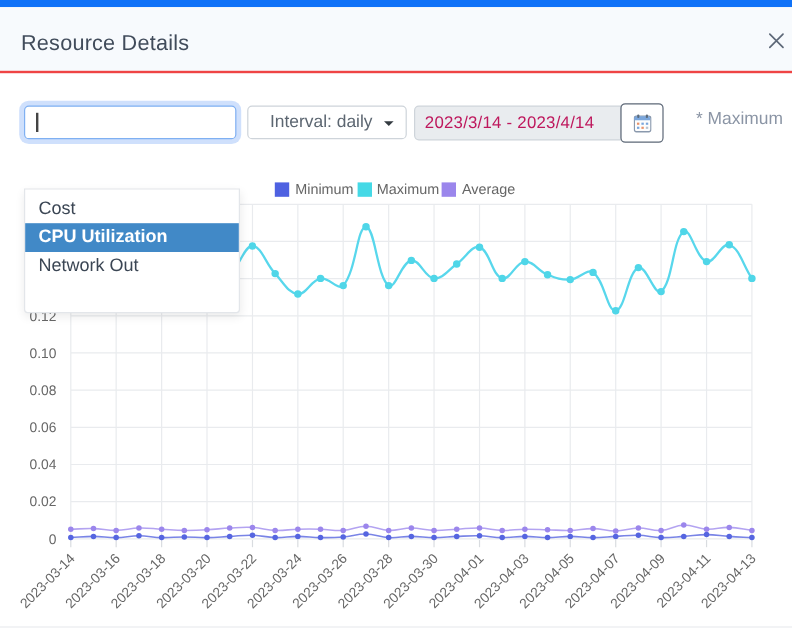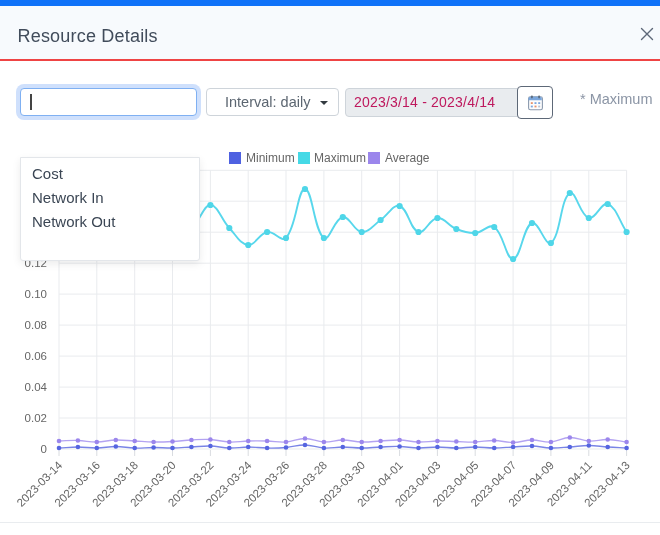--- a/index.html
+++ b/index.html
@@ -234,15 +234,15 @@
 <rect x="10.2" y="7.2" width="2" height="1.8" fill="#7aa6dc"></rect>
 <rect x="2.8" y="10.6" width="2" height="1.8" fill="#7aa6dc"></rect>
 <rect x="6.5" y="10.6" width="2" height="1.8" fill="#e8926a"></rect>
 <rect x="10.2" y="10.6" width="2" height="1.8" fill="#b8c4d2"></rect>
 </svg>
 </div>
 <div class="ctl pct">* Maximum</div>
 <div class="menu">
   <div class="pad"></div>
   <div class="mi">Cost</div>
-  <div class="mi">Network In</div>
+  <div class="mi sel">CPU Utilization</div>
   <div class="mi">Network Out</div>
 </div>
 <div class="footline"></div>
 </body></html>

